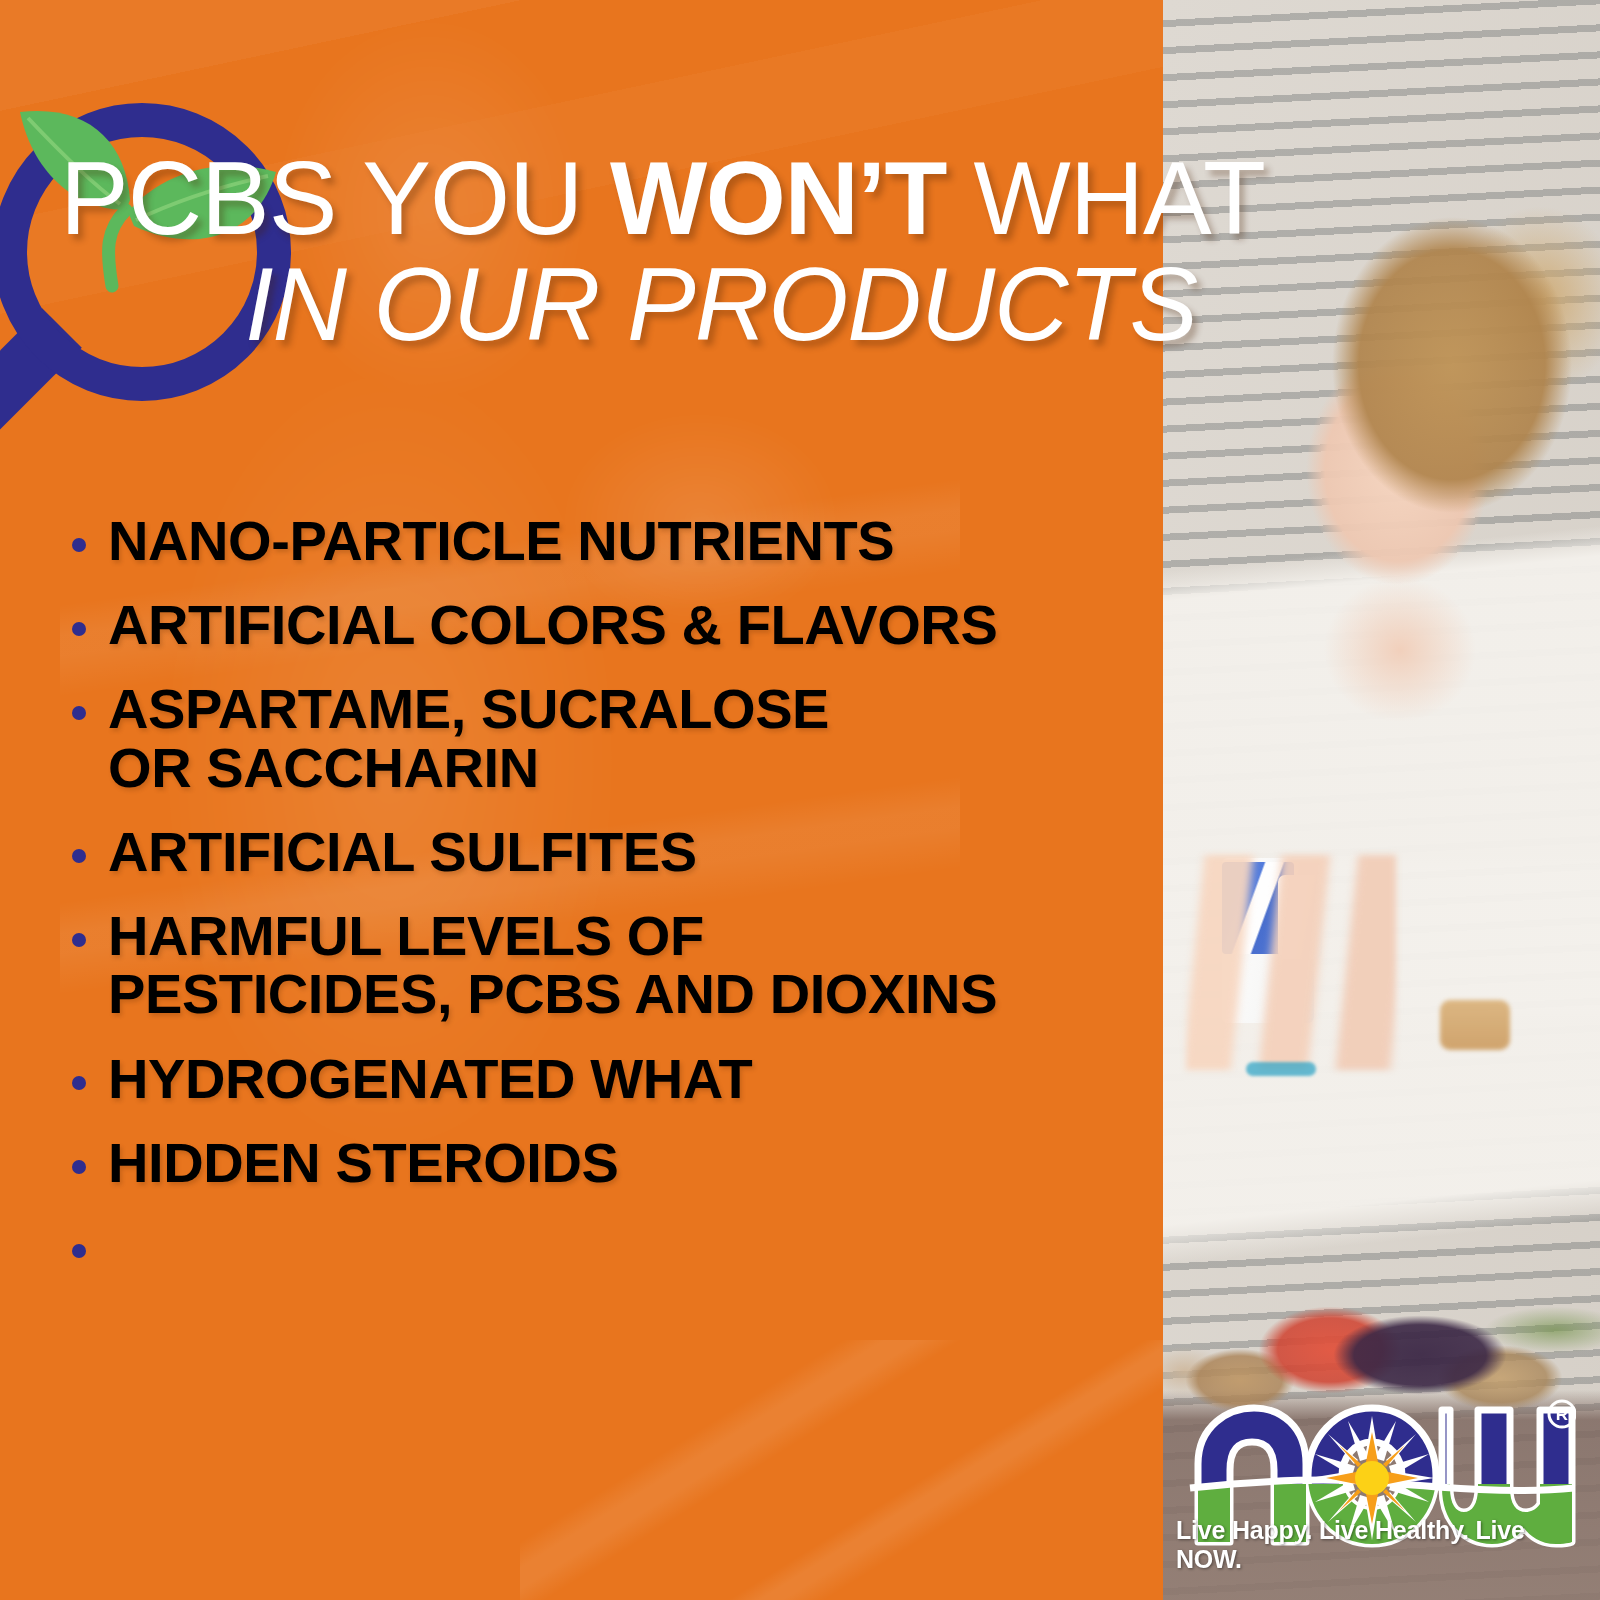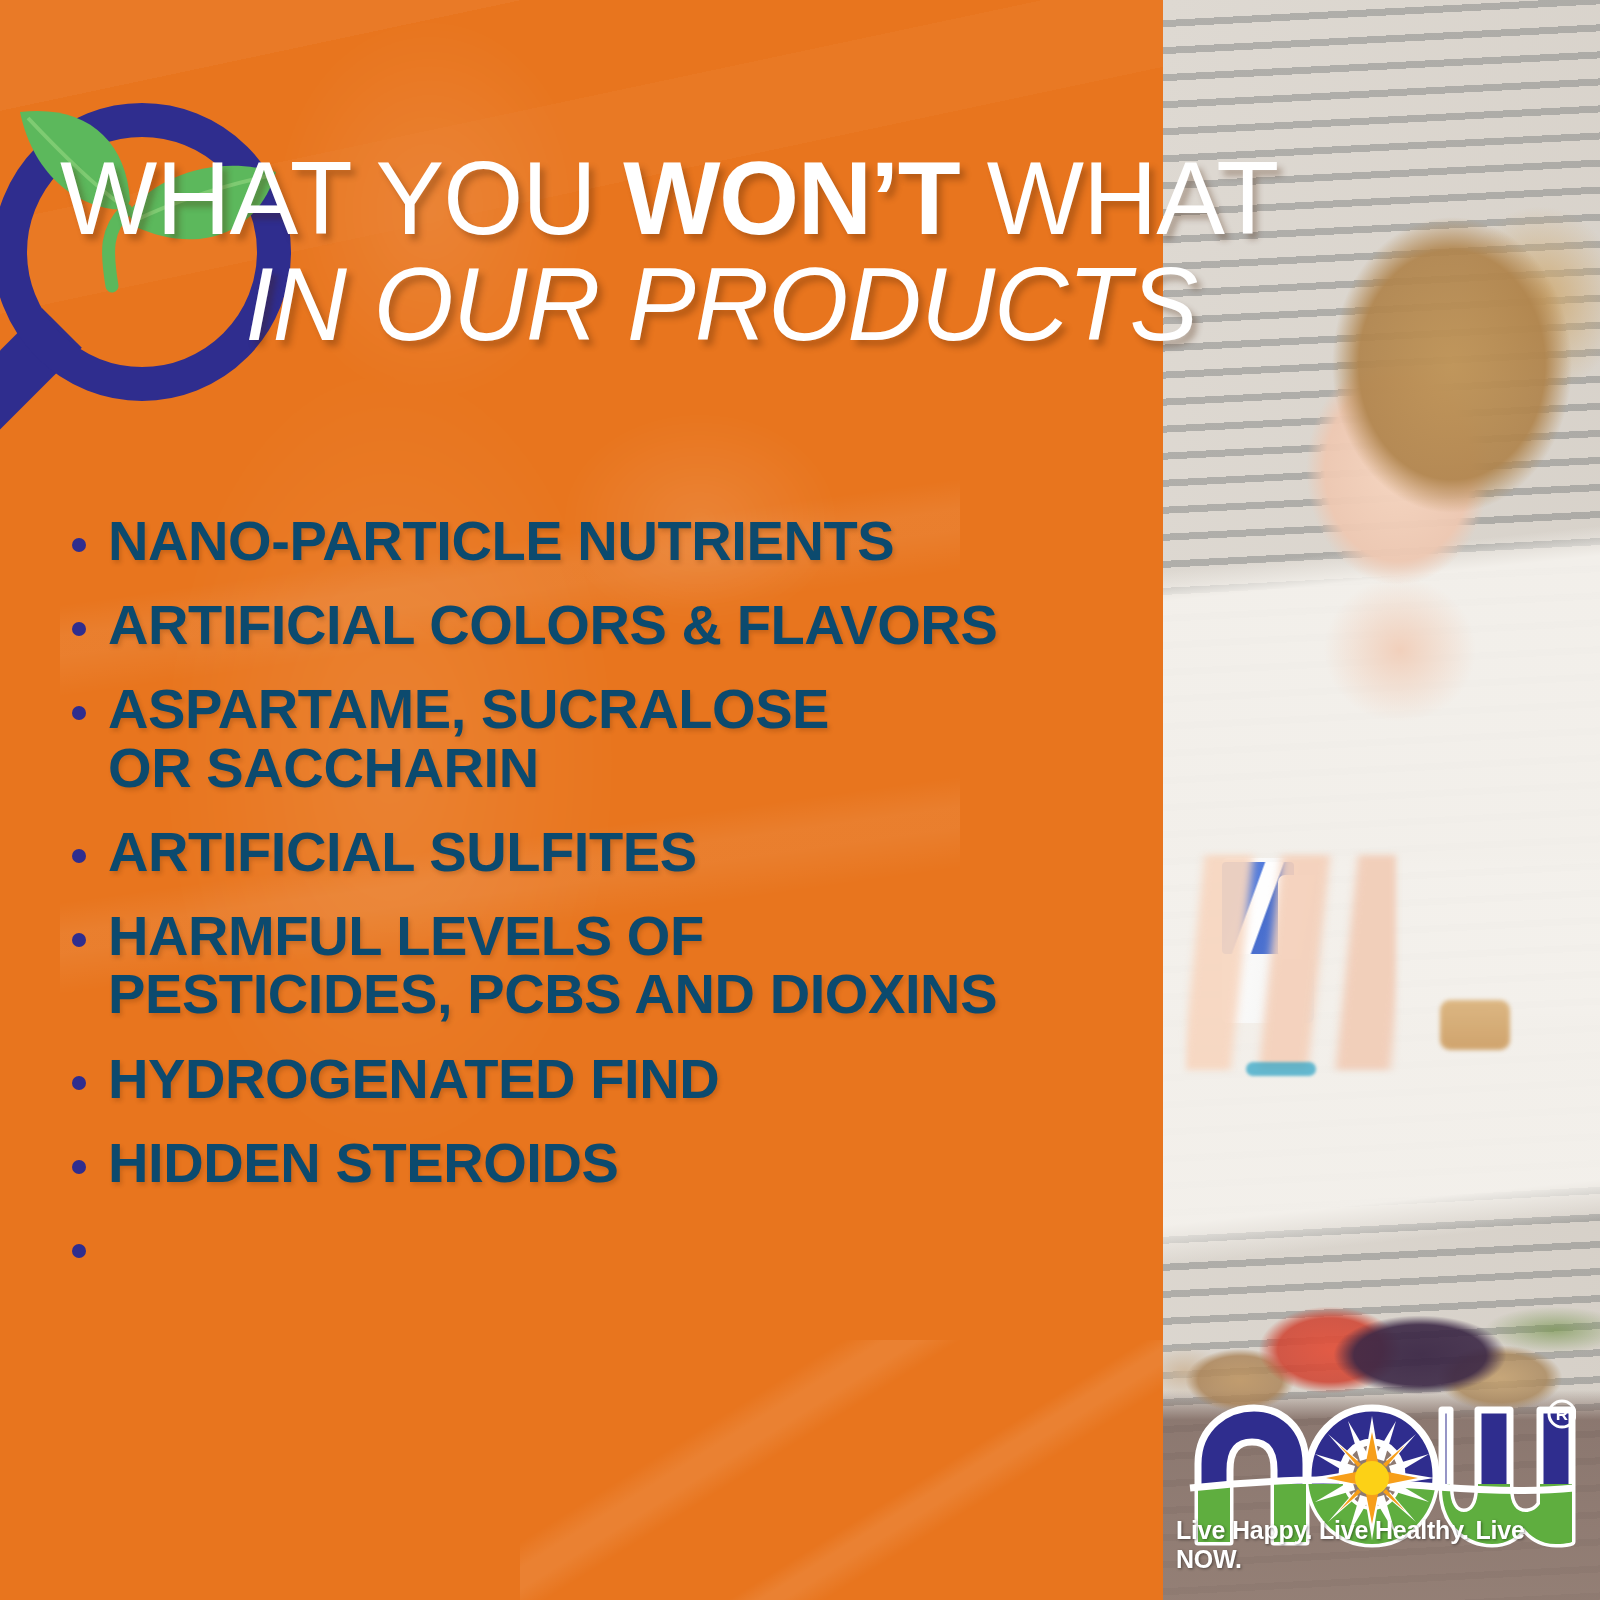--- a/index.html
+++ b/index.html
@@ -129,21 +129,21 @@
     display:flex;align-items:flex-start;
     margin-bottom:26px;
   }
   .dot{
     flex:0 0 auto;
     width:14px;height:14px;border-radius:50%;
     background:#2f2d8e;
     margin-top:26px;margin-right:22px;
   }
   .btext{
-    color:#0c4a6e;
+    color:#000000;
     font-size:56px;
     font-weight:700;
     line-height:1.04;
     letter-spacing:-.4px;
     text-shadow:2px 3px 4px rgba(90,40,0,.22);
     white-space:pre-line;
   }
 
   
   .logo-wrap{
@@ -193,21 +193,21 @@
         <path d="M196 150 C150 150, 104 118, 90 52 C156 44, 196 80, 200 140 Z" fill="#5CB85C"></path>
         <path d="M190 144 C160 122, 130 92, 98 58" stroke="#7ecb72" stroke-width="4" fill="none"></path>
 
         <path d="M198 152 C232 112, 290 96, 346 112 C328 174, 268 196, 204 166 Z" fill="#5CB85C"></path>
         <path d="M206 160 C248 140, 292 126, 338 116" stroke="#7ecb72" stroke-width="4" fill="none"></path>
       </g>
     </svg>
   </div>
 
   <div class="headline">
-    <span class="hl-line l1"><span>WHAT YOU </span><span class="hl-strong">WON’T</span><span> WHAT</span></span>
+    <span class="hl-line l1"><span>PCBS YOU </span><span class="hl-strong">WON’T</span><span> WHAT</span></span>
     <span class="hl-line l2">IN OUR PRODUCTS</span>
   </div>
 
   <div class="bullets">
     <div class="bullet">
       <span class="dot"></span>
       <span class="btext">NANO-PARTICLE NUTRIENTS</span>
     </div>
     <div class="bullet">
       <span class="dot"></span>
@@ -222,21 +222,21 @@
       <span class="dot"></span>
       <span class="btext">ARTIFICIAL SULFITES</span>
     </div>
     <div class="bullet">
       <span class="dot"></span>
       <span class="btext">HARMFUL LEVELS OF
 PESTICIDES, PCBS AND DIOXINS</span>
     </div>
     <div class="bullet">
       <span class="dot"></span>
-      <span class="btext">HYDROGENATED FIND</span>
+      <span class="btext">HYDROGENATED WHAT</span>
     </div>
     <div class="bullet">
       <span class="dot"></span>
       <span class="btext">HIDDEN STEROIDS</span>
     </div>
     <div class="bullet">
       <span class="dot"></span>
     </div>
   </div>
 

